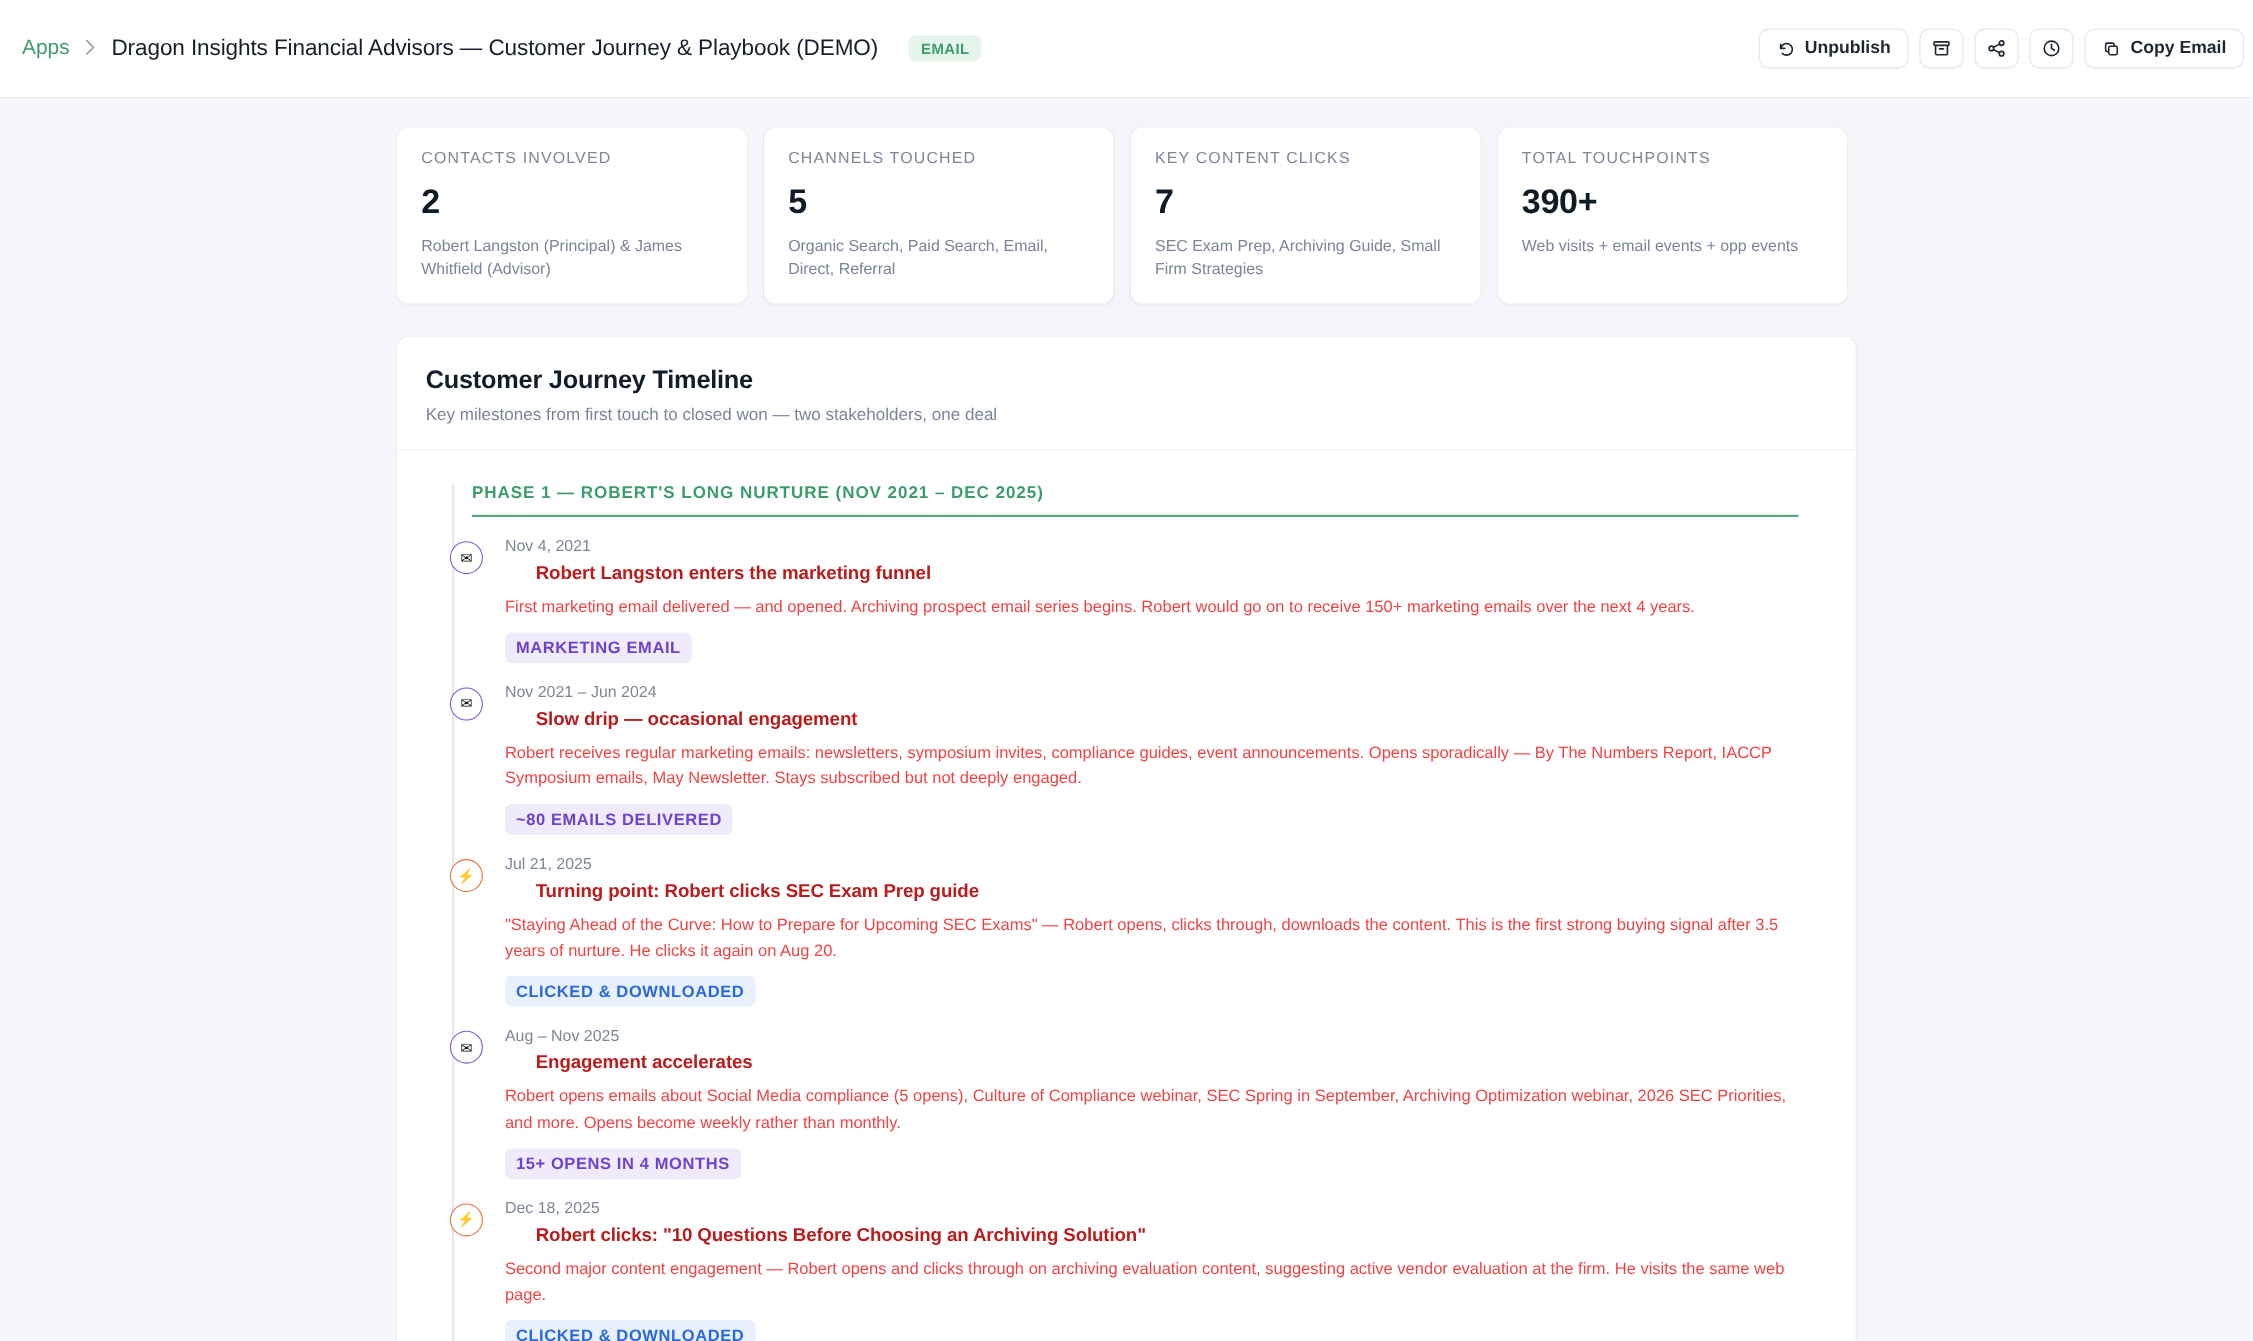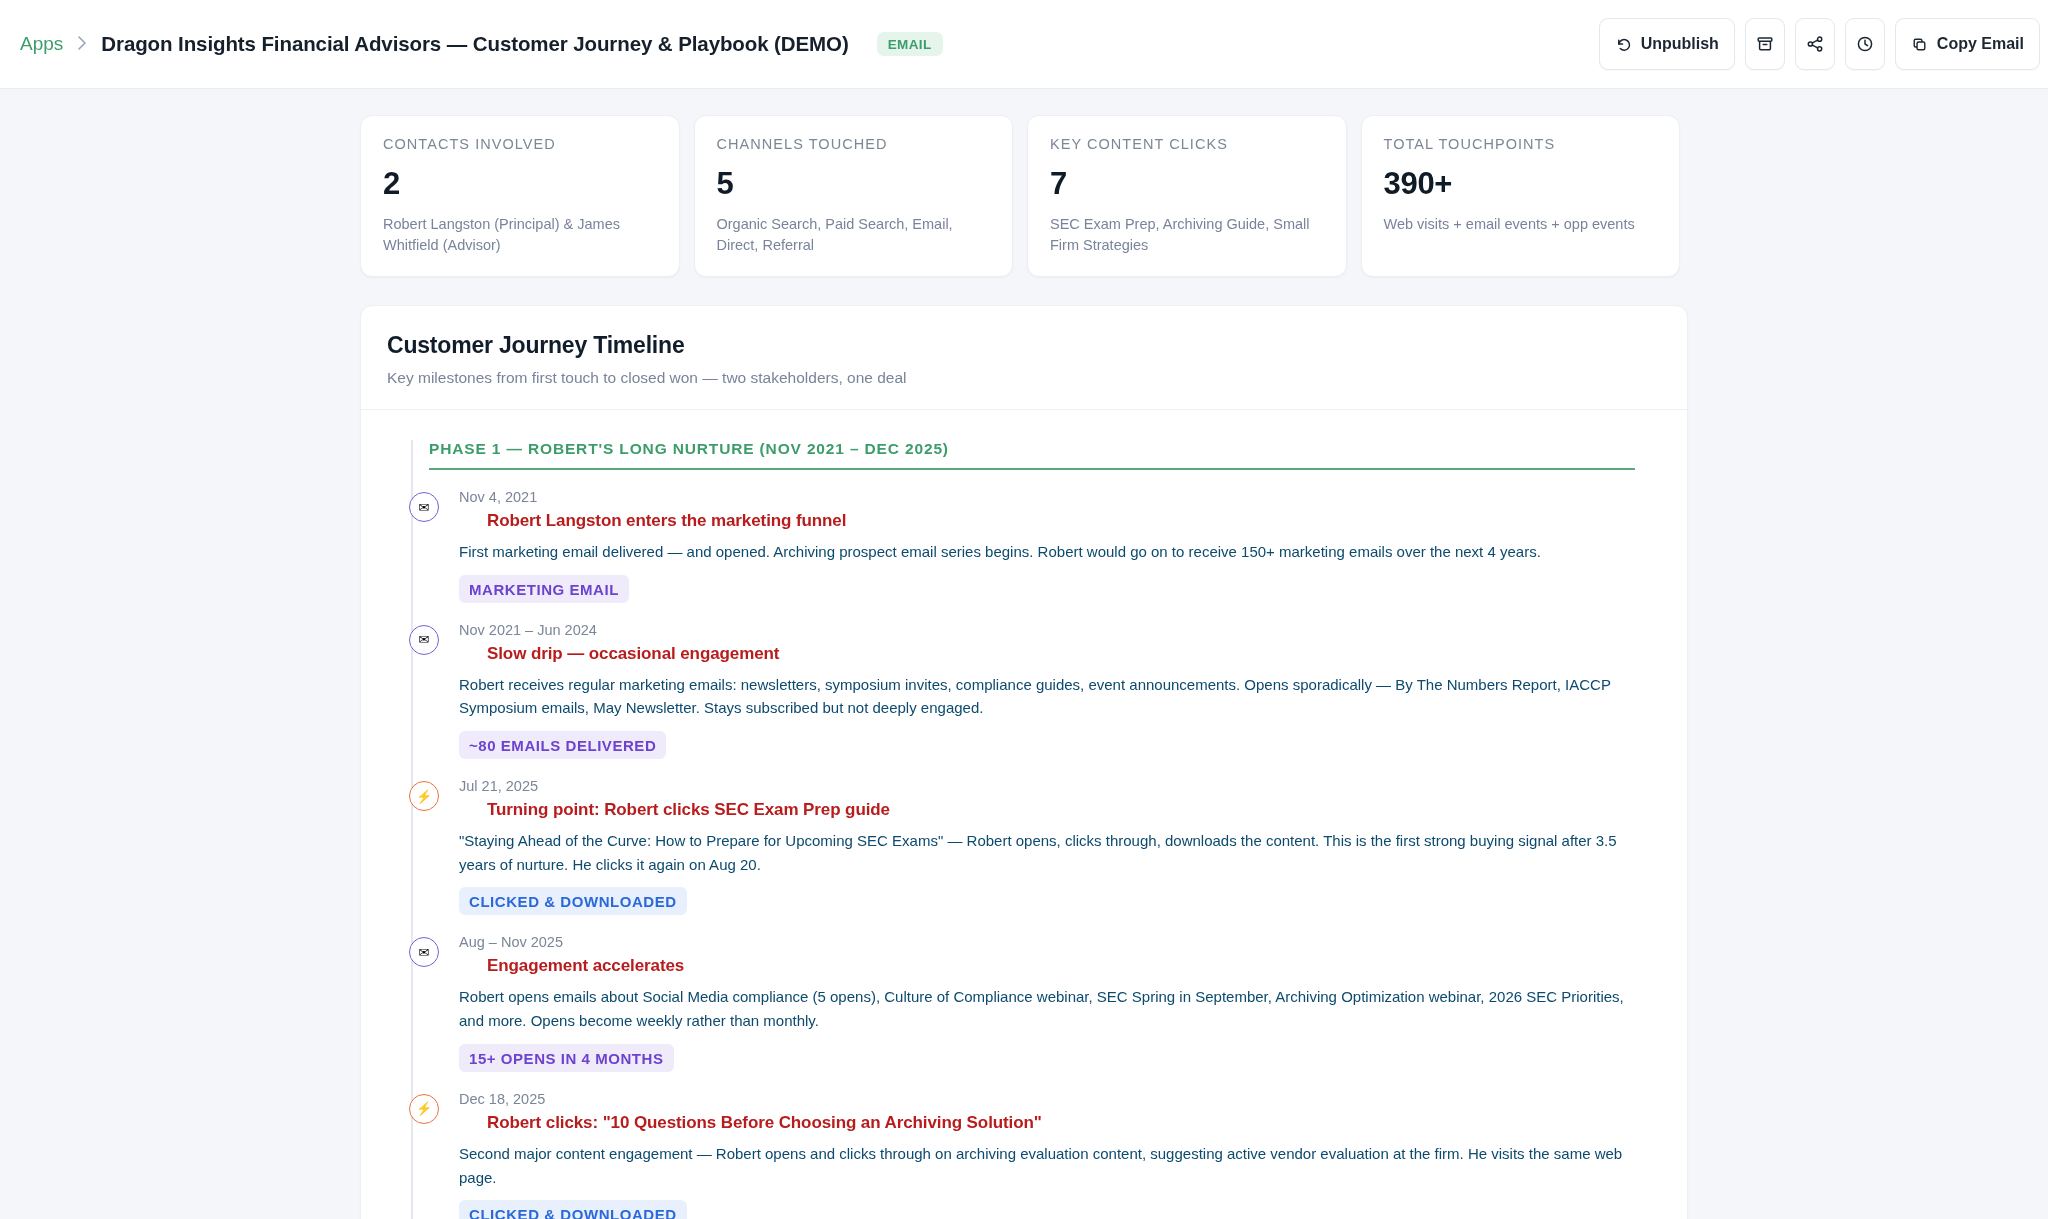--- a/index.html
+++ b/index.html
@@ -32,21 +32,21 @@
   }
   .crumb-sep {
     color: #9aa5b4;
     font-size: 17px;
     line-height: 1;
     display: inline-block;
   }
   .crumb-title {
     color: #16202c;
     font-size: 20.5px;
-    font-weight: 700;
+    font-weight: 400;
     white-space: nowrap;
     letter-spacing: -0.1px;
   }
   .badge-active {
     margin-left: 14px;
     background: #e5f5ec;
     color: #3c9d6b;
     font-size: 13.5px;
     font-weight: 600;
     letter-spacing: .4px;
@@ -54,21 +54,21 @@
     border-radius: 7px;
     white-space: nowrap;
   }
   .top-actions {
     margin-left: auto;
     display: flex;
     align-items: center;
     gap: 10px;
   }
   .btn {
-    height: 52px;
+    height: 36px;
     background: #ffffff;
     border: 1px solid #e3e8ee;
     border-radius: 9px;
     display: flex;
     align-items: center;
     justify-content: center;
     gap: 9px;
     padding: 0 15px;
     font-size: 16px;
     font-weight: 600;
@@ -189,21 +189,21 @@
     font-size: 17px;
     font-weight: 700;
     color: #b91c1c;
     letter-spacing: -0.1px;
     margin-left: 28px;
   }
   .event-desc {
     margin-top: 9px;
     font-size: 15px;
     line-height: 1.58;
-    color: #0c4a6e;
+    color: #ef4444;
     max-width: 1230px;
   }
   .tag {
     display: inline-block;
     margin-top: 11px;
     font-size: 15px;
     font-weight: 700;
     letter-spacing: .55px;
     padding: 6px 10px 5px;
     border-radius: 6px;

